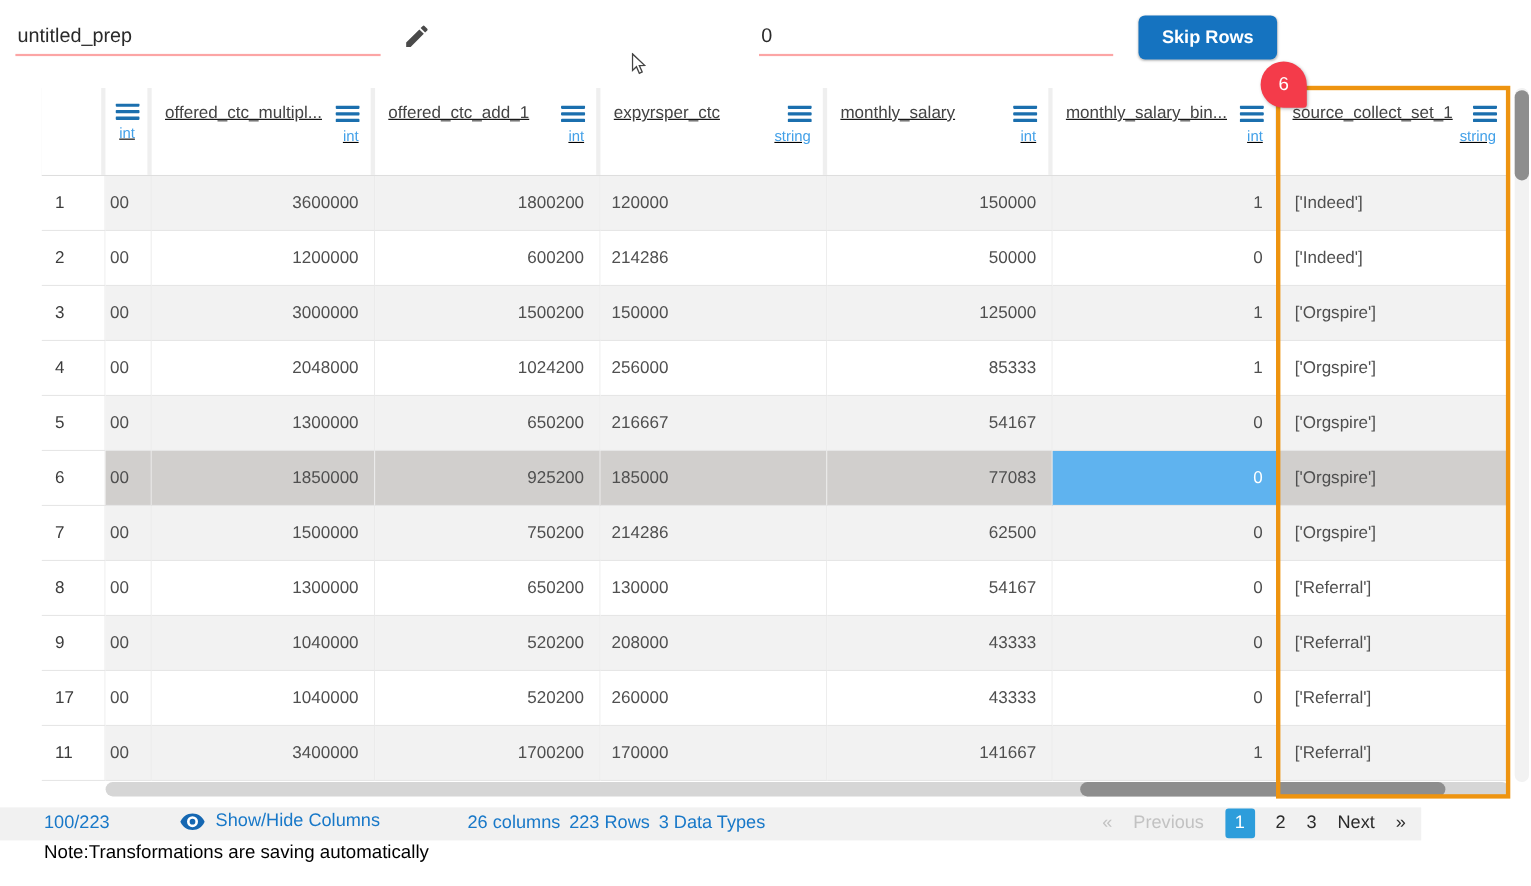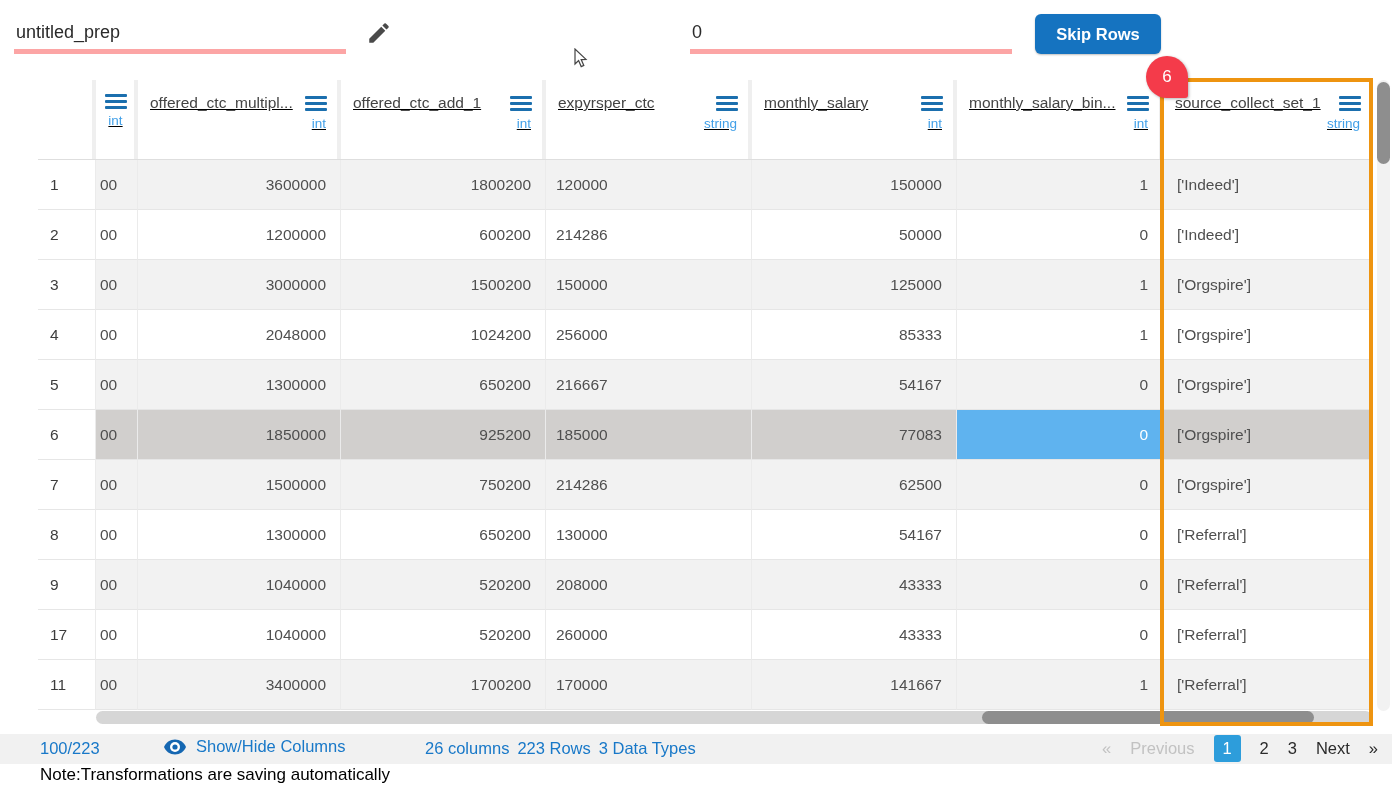--- a/index.html
+++ b/index.html
@@ -1,21 +1,21 @@
 <!DOCTYPE html>
 <html><head>
 <meta charset="utf-8">
 <style>
   * { margin:0; padding:0; box-sizing:border-box; }
   html,body { width:1392px; height:805px; background:#fff; overflow:hidden;
     font-family:"Liberation Sans", sans-serif; }
 
   
   #topbar { position:absolute; left:0; top:0; width:1392px; height:72px; background:#fff; }
-  .line-input { border:none; border-bottom:5px solid #fca5a5; outline:none; background:transparent;
+  .line-input { border:none; border-bottom:2px solid #fca5a5; outline:none; background:transparent;
     font-family:"Liberation Sans", sans-serif; font-size:18px; color:#2a2a2a; padding:6px 2px; }
   #prep-name { position:absolute; left:14px; top:16px; width:332px; }
   #pencil { position:absolute; left:366px; top:20px; width:26px; height:26px; cursor:pointer; }
   #skip-input { position:absolute; left:690px; top:16px; width:322px; }
   #skip-btn { position:absolute; left:1035px; top:14px; width:126px; height:40px;
     background:#1573c0; color:#fff; border:none; border-radius:6px; font-size:16.5px;
     font-weight:600; font-family:"Liberation Sans", sans-serif; cursor:pointer;
     box-shadow:0 1px 2px rgba(0,0,0,.25); }
   #cursor { position:absolute; left:574px; top:48px; width:16px; height:22px; }
 
@@ -54,21 +54,21 @@
 
   
   #hscroll { position:absolute; left:96px; top:711px; width:1276px; height:13px; background:#d6d6d6;
     border-radius:7px; z-index:5; }
   #hthumb { position:absolute; left:886px; top:0; width:332px; height:13px; background:#8e8e8e; border-radius:7px; }
   #vscroll { position:absolute; left:1377px; top:80px; width:13px; height:631px; background:#f2f2f2;
     border-radius:7px; }
   #vthumb { position:absolute; left:0; top:2px; width:13px; height:82px; background:#8e8e8e; border-radius:7px; }
 
   
-  #footer { position:absolute; left:0; top:734px; width:1392px; height:30px; background:#f1f1f1; }
+  #footer { position:absolute; left:0; top:734px; width:1292px; height:30px; background:#f1f1f1; }
   #footer .blue { color:#1878c8; font-size:16.5px; }
   #page-indicator { position:absolute; left:40px; top:5px; }
   #showhide { position:absolute; left:163px; top:3px; display:flex; align-items:center; gap:9px; cursor:pointer; }
   #counts { position:absolute; left:425px; top:5px; display:flex; gap:8px; }
   #pagination { position:absolute; right:14px; top:1px; display:flex; align-items:center; gap:19px;
     font-size:16.5px; color:#2b2b2b; }
   .pg-dis { color:#c2c2c2; }
   .pg-num { cursor:pointer; }
   .pg-active { background:#2d9ddb; color:#fff; width:27px; height:27px; border-radius:3px;
     display:flex; align-items:center; justify-content:center; }

